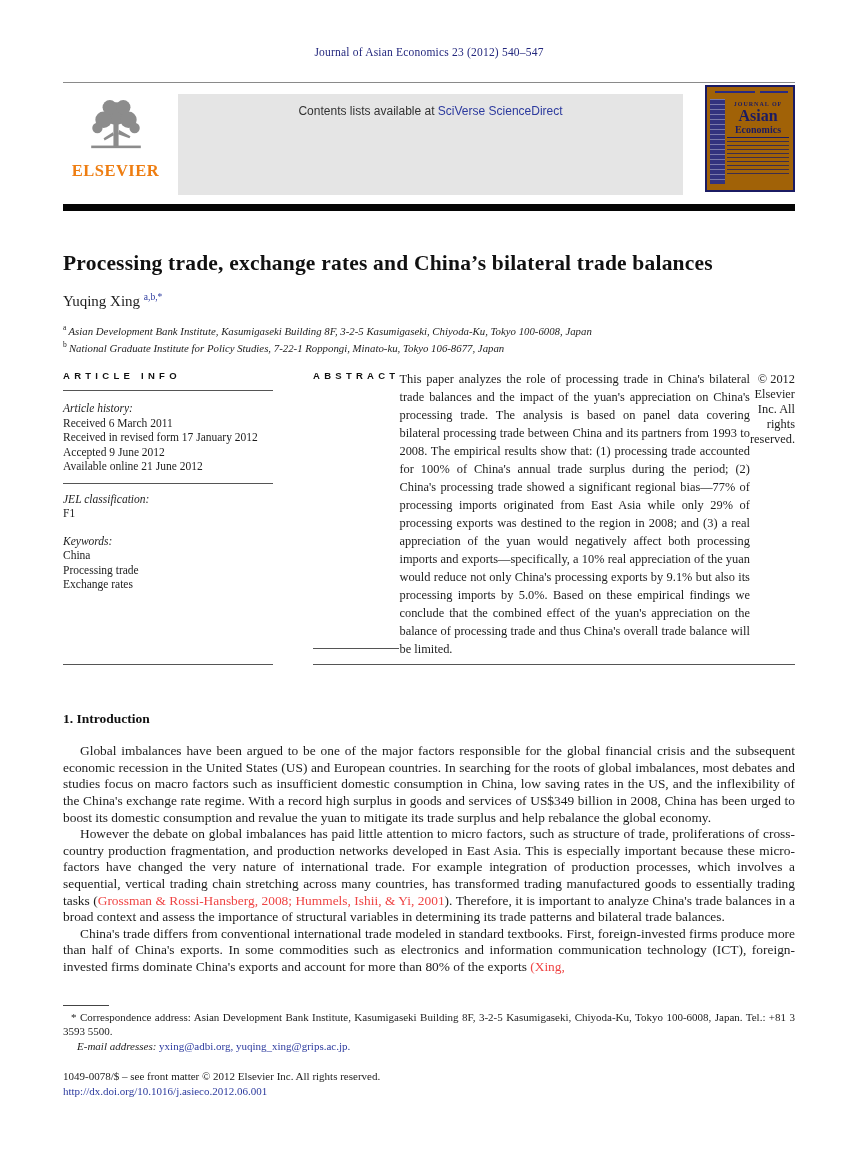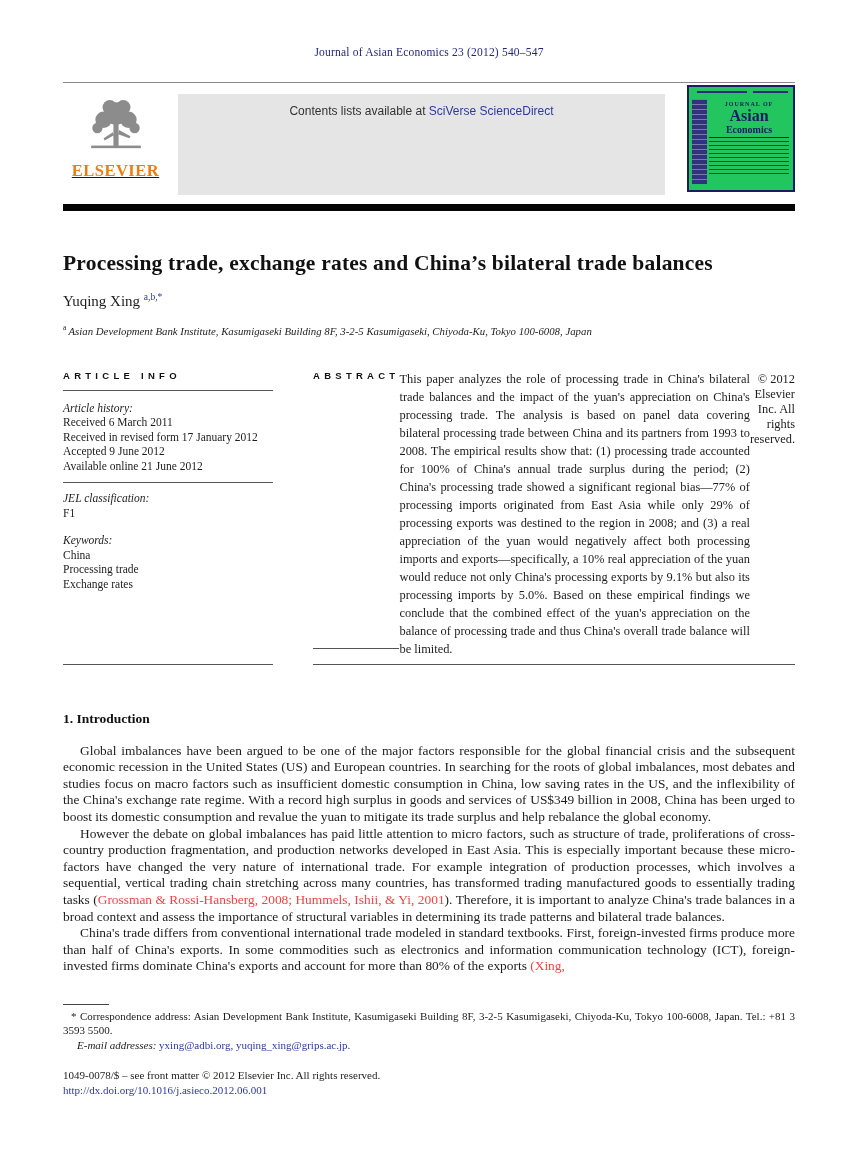--- a/index.html
+++ b/index.html
@@ -6,30 +6,30 @@
   html,body { background:#fff; }
   body { width:846px; height:1155px; font-family:"Liberation Serif", serif; color:#1c1c1c; }
   .page { position:relative; width:846px; height:1155px; overflow:hidden; padding:46px 51px 0 63px; }
 
   
   .top-cite { text-align:center; font-size:11.5px; color:#23277d; letter-spacing:.2px; }
   .top-rule { border:none; border-top:1px solid #8a8a8a; margin-top:24px; }
 
   
   .header-row { display:flex; align-items:flex-start; margin-top:2px; height:110px; }
-  .logo-block { width:115px; padding:12px 10px 0 0; text-align:center;text-decoration:underline; }
+  .logo-block { width:115px; padding:12px 10px 0 0; text-align:center; }
   .logo-tree { display:block; margin:0 auto; }
   .logo-word { font-family:"Liberation Serif", serif; font-weight:bold; font-size:16.5px; color:#ee7d11; letter-spacing:.5px; margin-top:2px; }
   .banner { flex:1; background:#e5e5e5; margin-top:9px; height:101px; text-align:center; padding-top:10px; }
   .banner-contents { font-family:"Liberation Sans", sans-serif; font-size:12px; color:#333;text-align:center; }
   .banner-contents a, .link { color:#2c3a9e; text-decoration:none; }
   .banner-title { font-size:24px; color:#1a1a1a; margin-top:18px; letter-spacing:.3px; }
 
   
-  .cover { width:108px; height:107px; margin-left:22px; background:#22c55e; border:2px solid #1b1b63; position:relative; flex-shrink:0; }
+  .cover { width:90px; height:107px; margin-left:22px; background:#a16207; border:2px solid #1b1b63; position:relative; flex-shrink:0; }
   .cover-topline { position:absolute; top:4px; left:8px; right:5px; height:2px;
       background:linear-gradient(to right,#2a2a80 0 55%,transparent 55% 62%,#2a2a80 62% 100%); }
   .cover-strip { position:absolute; top:12px; bottom:6px; left:3px; width:15px; background:#32327e;
       background-image:repeating-linear-gradient(to bottom, rgba(255,255,255,.35) 0 1px, transparent 1px 5px); }
   .cover-main { position:absolute; left:20px; right:4px; top:14px; text-align:center; color:#1b1b63; }
   .cover-kicker { font-size:6px; font-weight:bold; letter-spacing:1px; }
   .cover-title1 { font-size:16px; font-weight:bold; line-height:1; margin-top:1px; }
   .cover-title2 { font-size:10px; font-weight:bold; line-height:1.1; border-bottom:1px solid #1b1b63; padding-bottom:2px; }
   .cover-toc { height:34px; margin-top:3px;
       background-image:repeating-linear-gradient(to bottom, rgba(27,27,99,.75) 0 1px, transparent 1px 4px); }
@@ -37,21 +37,21 @@
   .black-bar { margin-top:9px; height:7px; background:#050505; }
 
   
   .art-title { margin-top:40px; font-size:21.5px; color:#111; letter-spacing:.2px; }
   .art-author { margin-top:17px; font-size:15px; }
   .sup-link { color:#2c3a9e; font-size:9.5px; vertical-align:super; line-height:0; }
   .affils { margin-top:11px; font-size:10.8px; font-style:italic; line-height:14px; color:#222; }
   .affils sup { font-size:7.5px; font-style:normal; }
 
   
-  .ia-block { display:flex; margin-top:32px; }
+  .ia-block { display:flex; margin-top:16px; }
   .ia-left { width:210px; margin-right:40px; border-bottom:1px solid #555; padding-bottom:22px; }
   .ia-right { flex:1; border-bottom:1px solid #555; padding-bottom:6px; display:flex; flex-direction:row; }
   .ia-heading { font-family:"Liberation Sans", sans-serif; font-size:9.5px; font-weight:600; letter-spacing:.45em; color:#111;
       border-bottom:1px solid #555; padding-bottom:9px; }
   .ia-left .ia-heading { margin-bottom:10px; }
   .ia-right .ia-heading { margin-bottom:9px; }
   .info-label { font-style:italic; font-size:11.5px; line-height:14.5px; }
   .info-line { font-size:11.5px; line-height:14.5px; }
   .info-sep { border:none; border-top:1px solid #555; margin:9px 0 8px 0; }
   .info-gap { height:13px; }
@@ -118,20 +118,21 @@
   </div>
 
   <div class="black-bar"></div>
 
   <h1 class="art-title">Processing trade, exchange rates and China’s bilateral trade balances</h1>
 
   <div class="art-author"><span>Yuqing Xing</span>&nbsp;<span class="sup-link">a,b,*</span></div>
 
   <div class="affils">
     <div><sup>a</sup> <span>Asian Development Bank Institute, Kasumigaseki Building 8F, 3-2-5 Kasumigaseki, Chiyoda-Ku, Tokyo 100-6008, Japan</span></div>
+    <div><sup>b</sup> <span>National Graduate Institute for Policy Studies, 7-22-1 Roppongi, Minato-ku, Tokyo 106-8677, Japan</span></div>
   </div>
 
   <div class="ia-block">
     <div class="ia-left">
       <div class="ia-heading">ARTICLE INFO</div>
       <div class="info-label">Article history:</div>
       <div class="info-line">Received 6 March 2011</div>
       <div class="info-line">Received in revised form 17 January 2012</div>
       <div class="info-line">Accepted 9 June 2012</div>
       <div class="info-line">Available online 21 June 2012</div>

